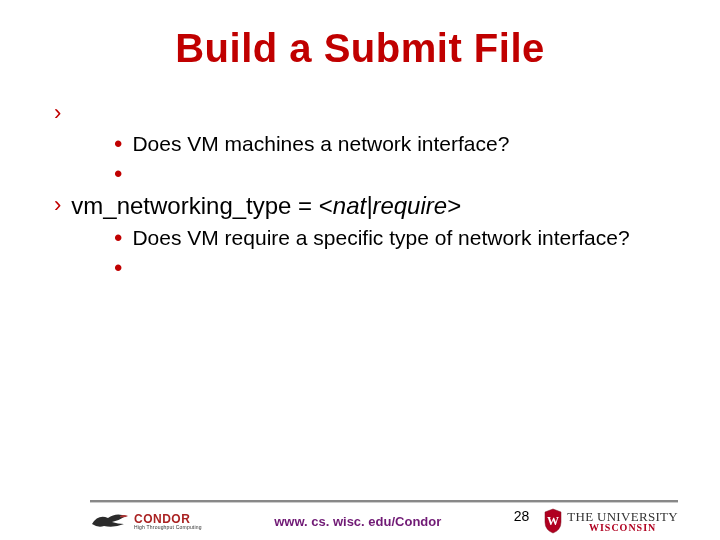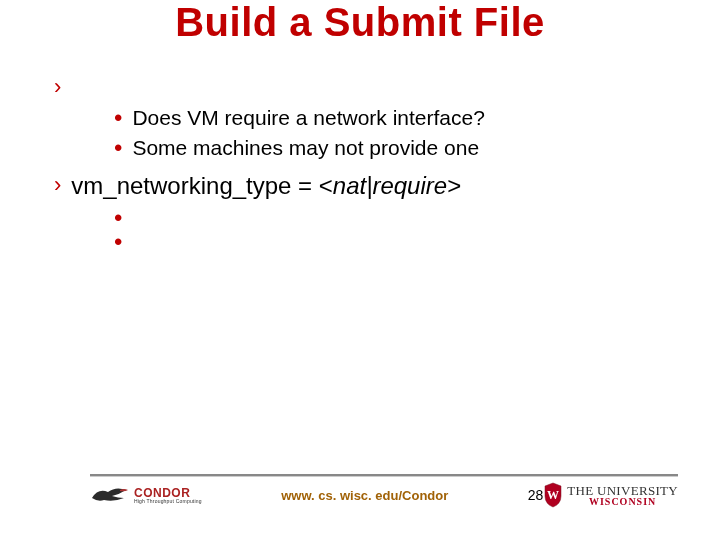--- a/index.html
+++ b/index.html
@@ -17,20 +17,21 @@
     width: 720px;
     height: 540px;
     position: relative;
     box-sizing: border-box;
   }
   .title {
     text-align: center;
     font-size: 40px;
     font-weight: bold;
     color: #c00000;
+    margin-top: 26px;
     letter-spacing: 0.5px;
   }
   .body {
     margin: 28px 50px 0 50px;
   }
   .l1 {
     display: flex;
     align-items: flex-start;
     margin: 10px 0 2px 0;
   }
@@ -100,25 +101,26 @@
     font-family: Arial, sans-serif;
     font-size: 5px;
     color: #333;
     margin-top:-2px;
     letter-spacing:0.2px;
   }
   .url {
     font-family: Arial, Helvetica, sans-serif;
     font-size: 13px;
     font-weight: bold;
-    color: #a16207;
+    color: #701a75;
   }
   .right-group {
     display: flex;
-    align-items: center;
+    align-items: flex-start;
+    gap: 14px;
   }
   .pagenum {
     font-family: Arial, sans-serif;
     font-size: 14px;
     color: #000;
   }
   .wisc {
     text-align: center;
     line-height: 1;
   }
@@ -143,35 +145,35 @@
 
   <div class="title">Build a Submit File</div>
 
   <div class="body">
 
     <div class="l1">
       <span class="mark">›</span>
     </div>
     <div class="l2">
       <span class="dot">•</span>
-      <span class="text">Does VM require a network interface?</span>
-    </div>
-    <div class="l2">
-      <span class="dot">•</span>
-      <span class="text">Some machines may not provide one</span>
+      <span class="text">Does VM machines a network interface?</span>
+    </div>
+    <div class="l2">
+      <span class="dot">•</span>
     </div>
 
     <div class="l1">
       <span class="mark">›</span>
       <span class="text">
         <span>vm_networking_type = &lt;</span><span class="param">nat|require</span><span>&gt;</span>
       </span>
     </div>
     <div class="l2">
       <span class="dot">•</span>
+      <span class="text">Does VM require a specific type of network interface?</span>
     </div>
     <div class="l2">
       <span class="dot">•</span>
     </div>
 
   </div>
 
   <div class="footer">
     <div class="rule-inner"></div>
     <div class="footer-row">

